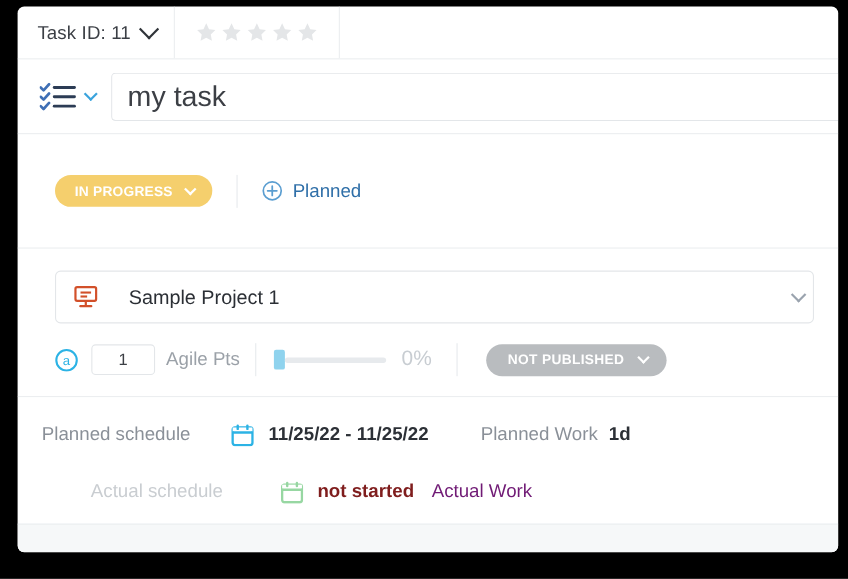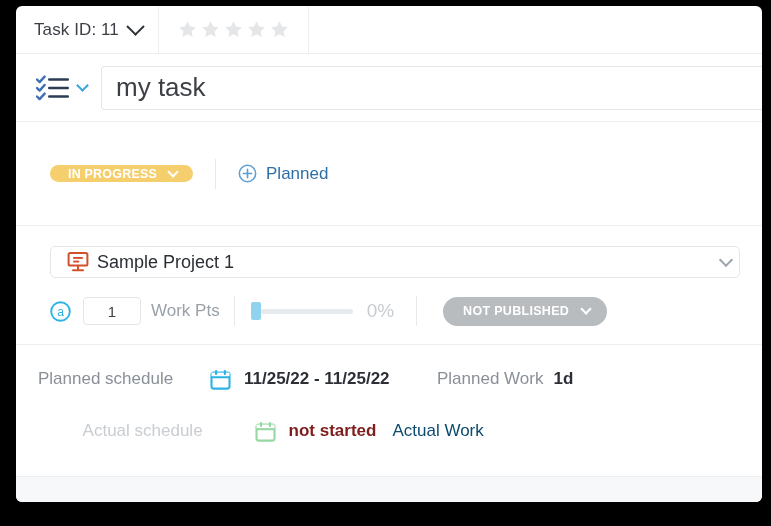--- a/index.html
+++ b/index.html
@@ -87,21 +87,21 @@
   .statusrow {
     height: 104px;
     border-bottom: 1px solid #eceef0;
     display: flex; align-items: center;
     padding-left: 34px;
   }
   .pill-progress {
     background: #f5cf6d;
     color: #ffffff;
     border-radius: 16px;
-    height: 17px;
+    height: 29px;
     display: flex; align-items: center; gap: 12px;
     padding: 0 16px 0 18px;
     font-size: 12.5px;
     font-weight: bold;
     letter-spacing: .2px;
     cursor: pointer;
     white-space: nowrap;
   }
   .chev-white {
     width: 8px; height: 8px;
@@ -153,26 +153,26 @@
   .stop-sq {
     width: 15px; height: 15px;
     border: 2.2px solid #ffffff;
     border-radius: 2px;
     cursor: pointer;
   }
 
   
   .projectwrap { padding: 20px 22px 0 34px; }
   .project-select {
-    height: 32px;
+    height: 48px;
     border: 1px solid #e3e6e9;
     border-radius: 5px;
     display: flex; align-items: center;
     padding: 0 4px 0 16px;
-    gap: 8px;
+    gap: 28px;
     cursor: pointer;
     background: #fff;
   }
   .project-icon { width: 22px; height: 22px; flex: none; }
   .project-name { font-size: 18px; color: #2b2f35; flex: 1; }
   .chev-grey {
     width: 10px; height: 10px;
     border-right: 2.3px solid #9aa3ae;
     border-bottom: 2.3px solid #9aa3ae;
     transform: rotate(45deg);
@@ -241,21 +241,21 @@
   .sched-label.actual  { color: #c9cdd1; }
   .cal-icon { width: 21px; height: 21px; flex: none; margin-right: 13px; }
   .sched-val { font-size: 17px; font-weight: bold; }
   .sched-val.planned { color: #2c3036; }
   .sched-val.actual  { color: #7f1d1d; }
   .work-label {
     font-size: 17px; margin-left: auto; width: 325px;
     display: flex; align-items: baseline; gap: 10px;
   }
   .work-label.planned { color: #8a9098; }
-  .work-label.actual  { color: #0c4a6e; margin-left: 16px; }
+  .work-label.actual  { color: #701a75; margin-left: 16px; }
   .work-val { font-weight: bold; color: #2c3036; font-size: 17px; }
 
   .footer-strip {
     position: absolute;
     left: 0; right: 0; bottom: 0;
     height: 26px;
     background: #f6f8f9;
     border-top: 1px solid #eceef0;
   }
 </style>
@@ -334,21 +334,21 @@
         <span class="chev-grey"></span>
       </div>
     </div>
 
     <div class="metarow">
       <svg class="agile-badge" viewBox="0 0 21 21">
         <circle cx="10.5" cy="10.5" r="9.3" fill="none" stroke="#2cb3e5" stroke-width="1.9"></circle>
         <text x="10.5" y="15" font-family="Liberation Sans, sans-serif" font-size="12" fill="#2cb3e5" text-anchor="middle">a</text>
       </svg>
       <input class="agile-input" type="text" value="1" style="">
-      <span class="agile-label">Work Pts</span>
+      <span class="agile-label">Agile Pts</span>
 
       <div class="vdiv" style="margin:0 0 0 0"></div>
 
       <div class="slider-wrap" style="margin-left:16px">
         <span class="slider-handle"></span>
         <span class="slider-track"></span>
       </div>
       <span class="pct">0%</span>
 
       <div class="vdiv" style="margin:0 0 0 22px"></div>

